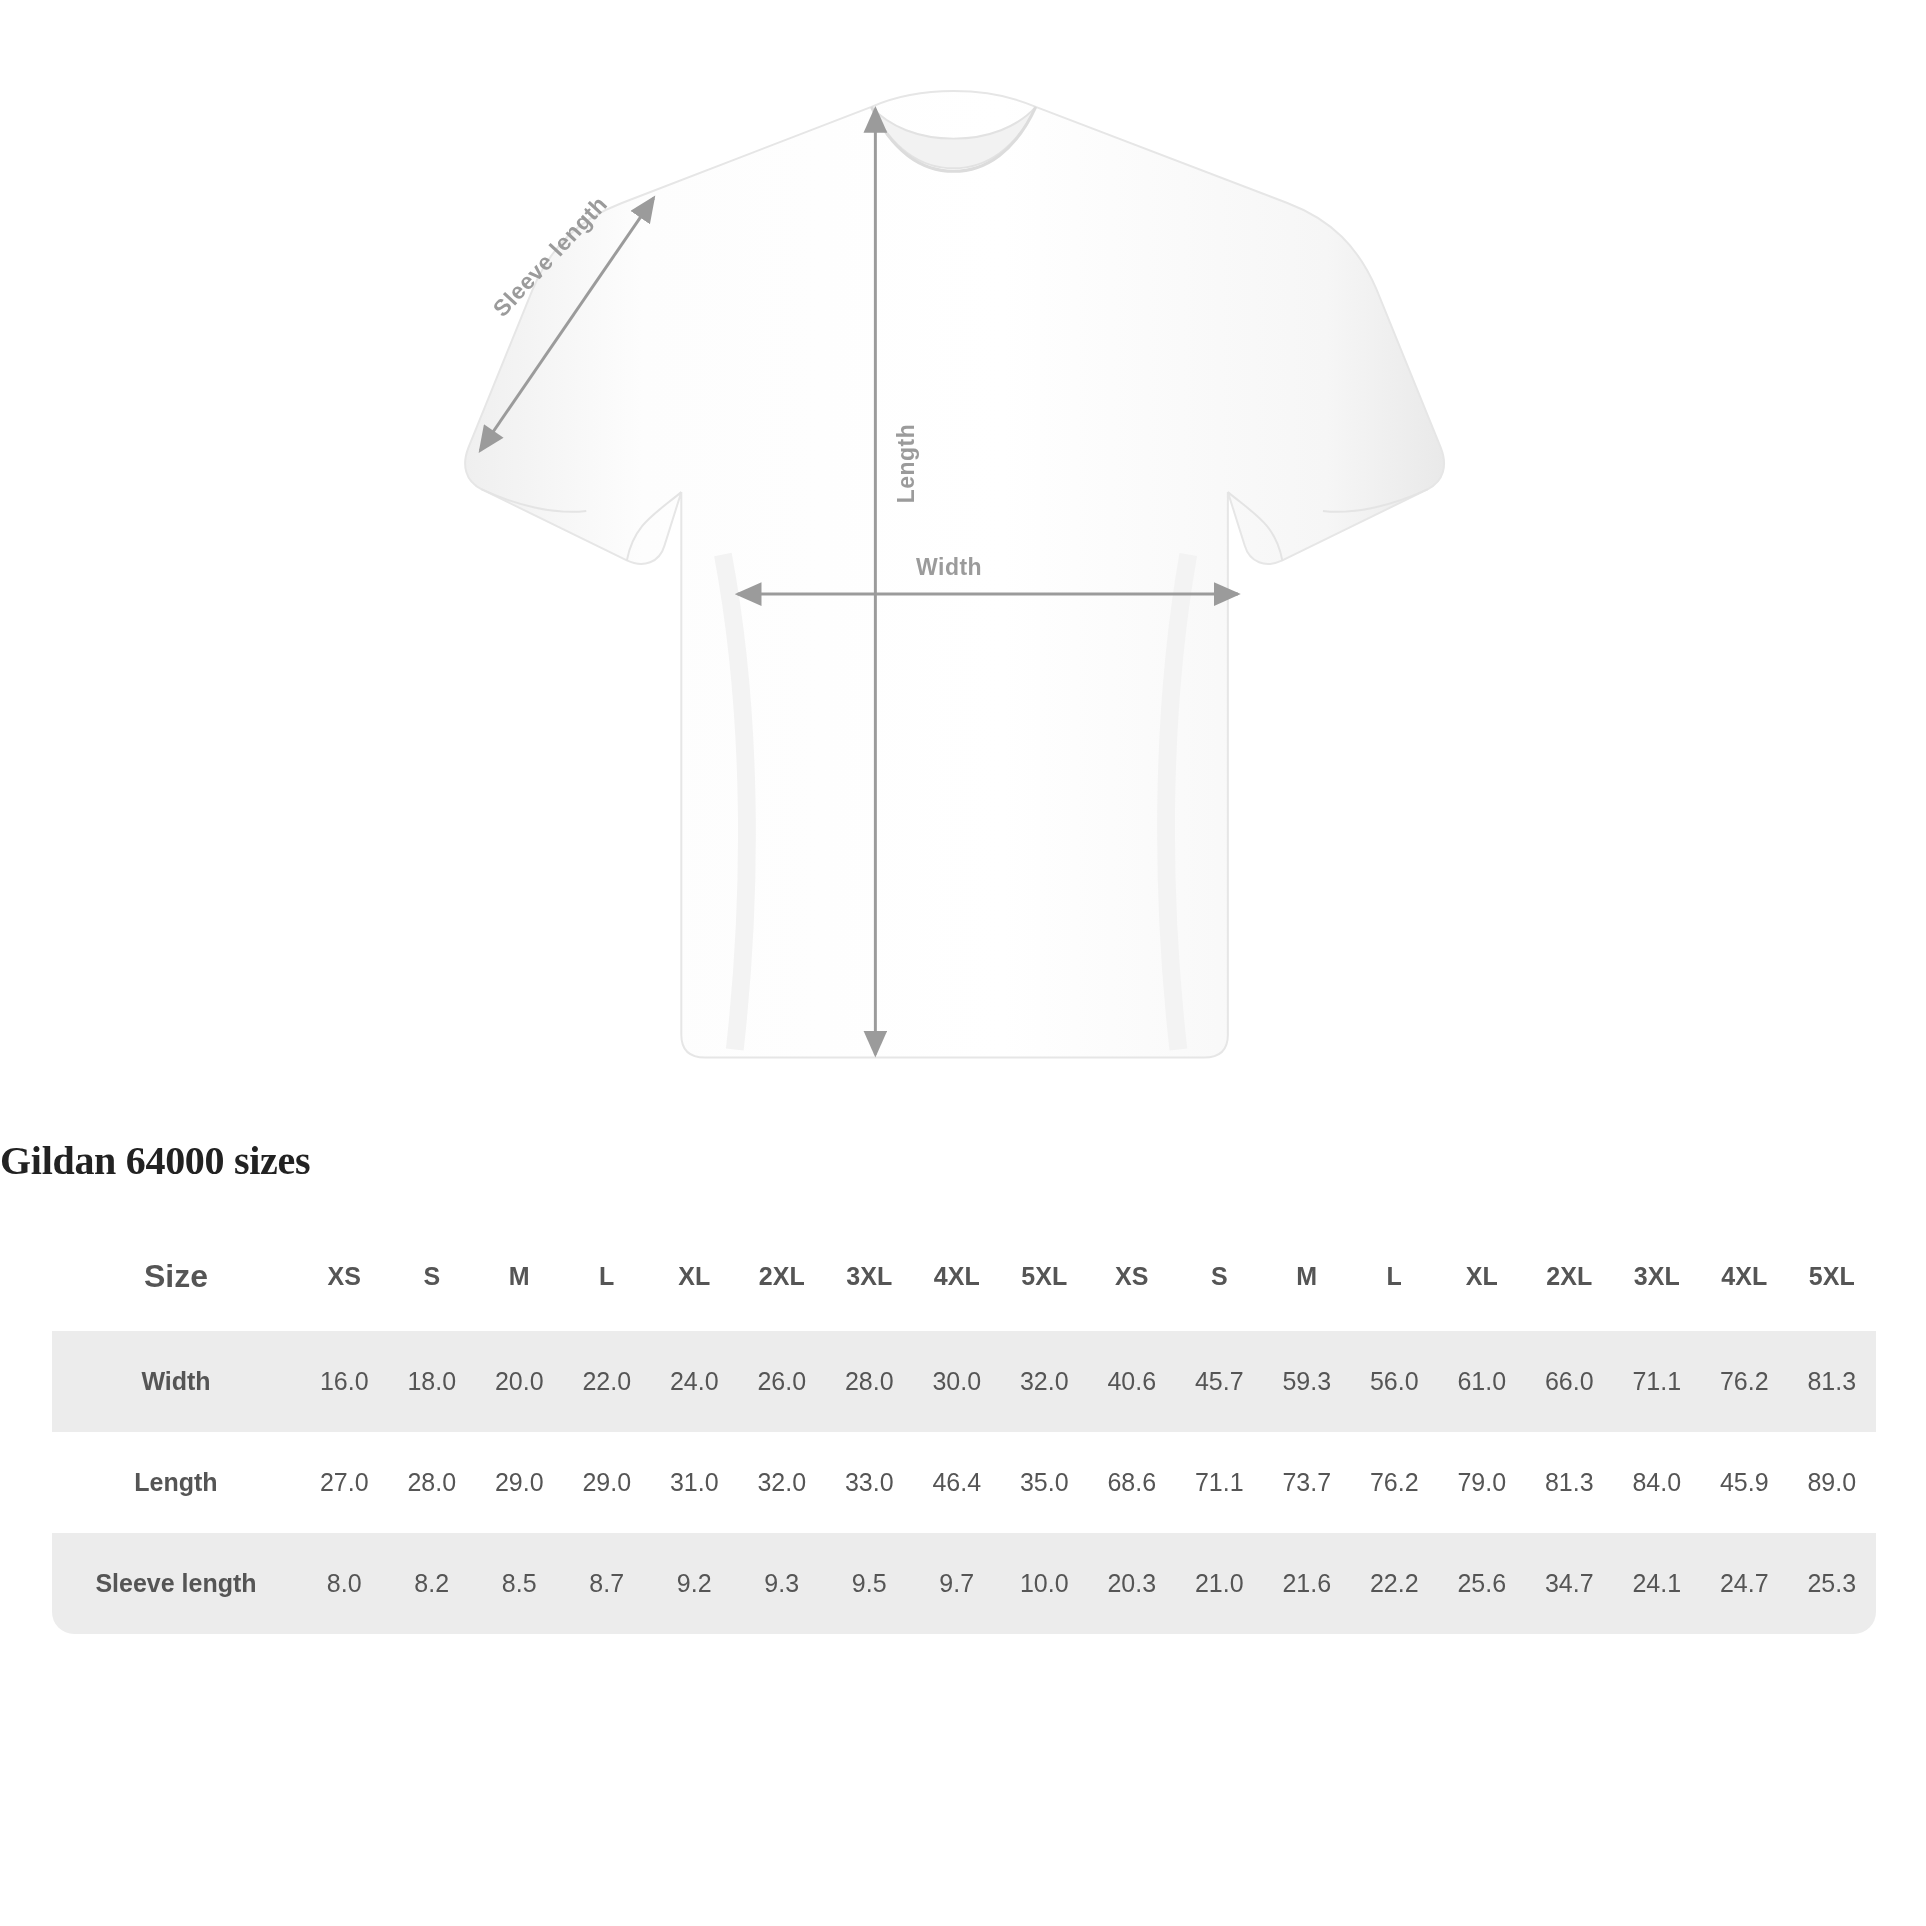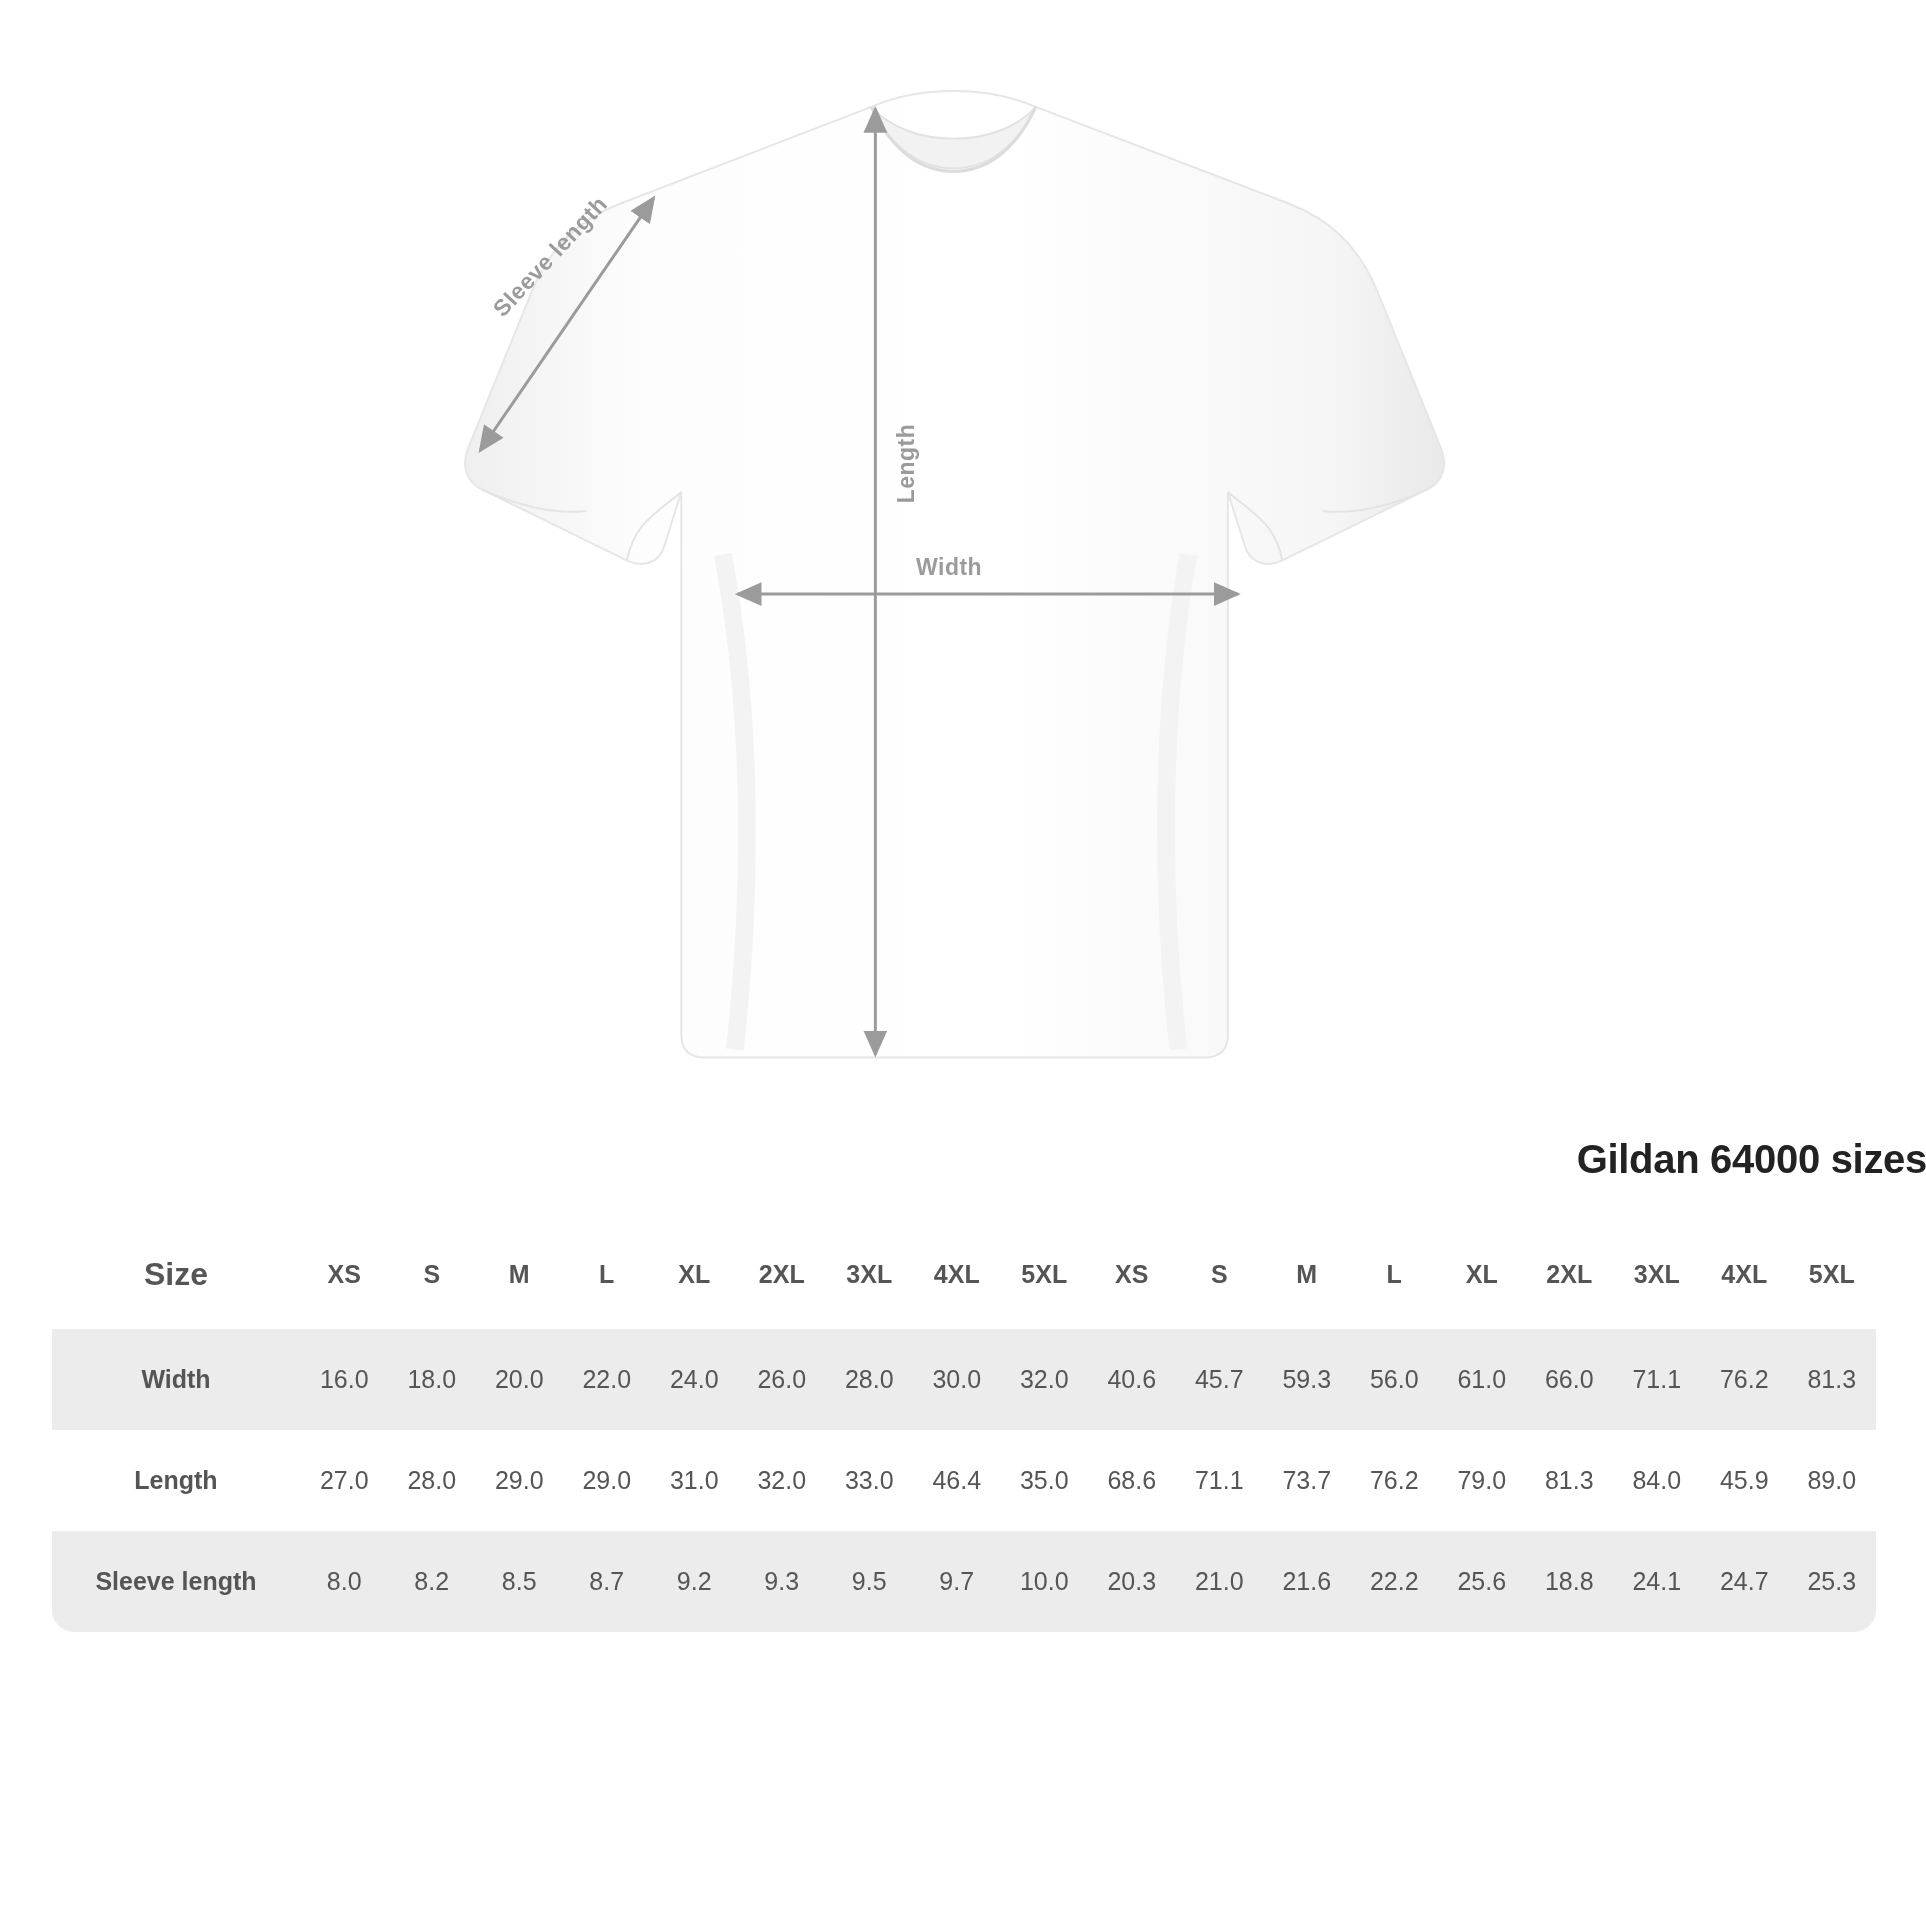--- a/index.html
+++ b/index.html
@@ -50,22 +50,23 @@
     transform: rotate(-90deg);
     transform-origin: center center;
   }
   .label-width {
     left: 916px;
     top: 554px;
   }
 
   
   .title-block {
-    text-align: right;
+    text-align: left;
     margin-top: 28px;
+    font-family: Liberation Serif, serif;
   }
   .chart-title {
     font-size: 40px;
     font-weight: bold;
     color: #222222;
     letter-spacing: -0.3px;
   }
   .chart-note {
     font-size: 24px;
     font-style: italic;
@@ -304,21 +305,21 @@
           <td class="data-cell">9.2</td>
           <td class="data-cell">9.3</td>
           <td class="data-cell">9.5</td>
           <td class="data-cell">9.7</td>
           <td class="data-cell">10.0</td>
           <td class="data-cell">20.3</td>
           <td class="data-cell">21.0</td>
           <td class="data-cell">21.6</td>
           <td class="data-cell">22.2</td>
           <td class="data-cell">25.6</td>
-          <td class="data-cell">18.8</td>
+          <td class="data-cell">34.7</td>
           <td class="data-cell">24.1</td>
           <td class="data-cell">24.7</td>
           <td class="data-cell">25.3</td>
         </tr>
       </tbody>
     </table>
   </div>
 
 </div>
 

